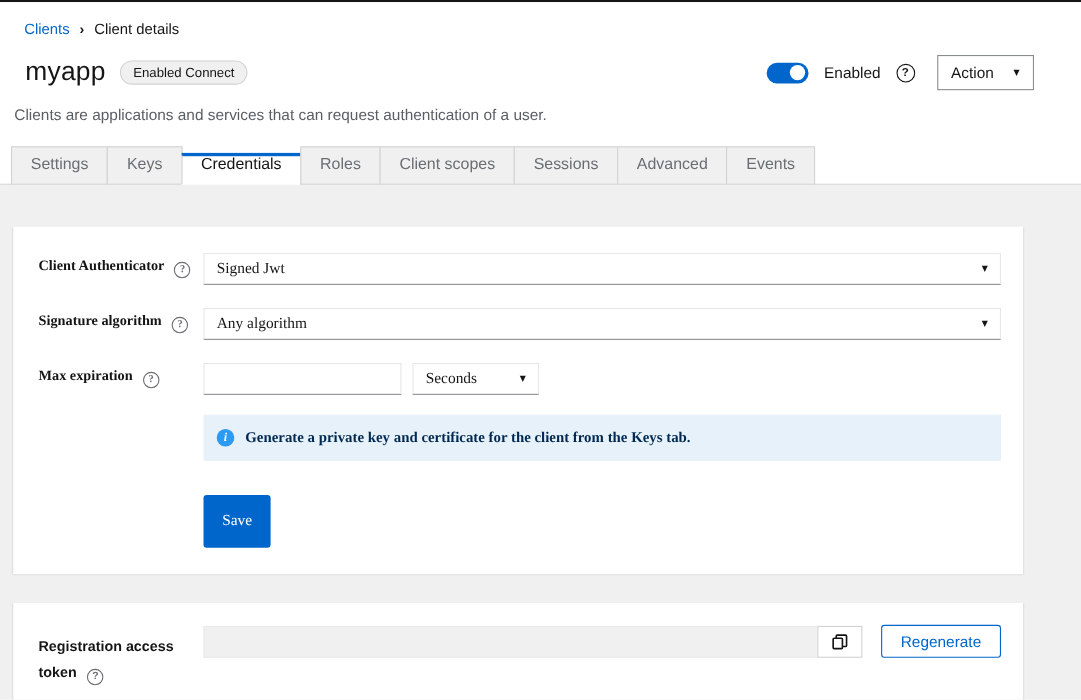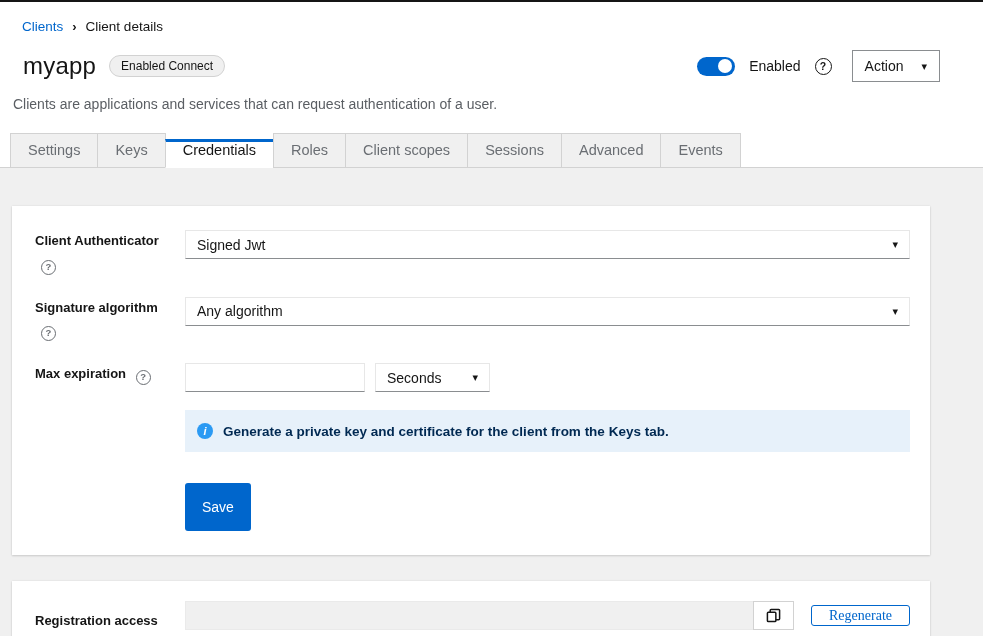--- a/index.html
+++ b/index.html
@@ -52,21 +52,21 @@
   }
 
   
   .content { background:#f0f0f0; flex:1; padding:38px 53px 0 12px; }
   .card {
     background:#fff; padding:24px 20px 24px 23px;
     box-shadow:0 1px 2px rgba(3,3,3,.14), 0 0 2px rgba(3,3,3,.08);
   }
   .card + .card { margin-top:26px; }
 
-  .form-group { display:flex; margin-bottom:21px; }
+  .form-group { display:flex; margin-bottom:21px;font-family:Liberation Serif, serif; }
   .form-group:last-child { margin-bottom:0; }
   .flabel { width:150px; padding-right:10px; flex:none; font-weight:700; font-size:13px; line-height:1.75; color:#151515; }
   .help-grey {
     width:15px; height:15px; border:1.3px solid #6a6e73; border-radius:50%;
     display:inline-flex; align-items:center; justify-content:center;
     font-size:9.5px; font-weight:700; color:#6a6e73; cursor:pointer;
     vertical-align:-2px; margin-left:6px;
   }
   .fcontrol { flex:1; min-width:0; }
 
@@ -99,23 +99,23 @@
   .reg-card { padding-top:20px; padding-bottom:20px; }
   .reg-row { display:flex; align-items:flex-start; }
   .reg-label { padding-top:9px; }
   .reg-controls { flex:1; display:flex; align-items:center; min-width:0; }
   .reg-input { flex:1; height:29px; background:#f0f0f0; border:1px solid #eaeaea; border-right:none; min-width:0; }
   .copy-btn {
     width:41px; height:29px; background:#fff; border:1px solid #d2d2d2;
     display:flex; align-items:center; justify-content:center; cursor:pointer; flex:none;
   }
   .regen-btn {
-    margin-left:17px; height:21px; padding:0 17px; flex:none;
+    margin-left:17px; height:30px; padding:0 17px; flex:none;
     background:#fff; color:#0066cc; border:1px solid #0066cc; border-radius:3px;
-    font-family:Liberation Serif, serif; font-size:14px; cursor:pointer;
+    font-family:Liberation Sans, sans-serif; font-size:14px; cursor:pointer;
   }
 </style>
 </head>
 <body>
 
 <div class="top-edge"></div>
 
 <div class="header-section">
   <nav class="breadcrumb">
     <a href="#">Clients</a>

